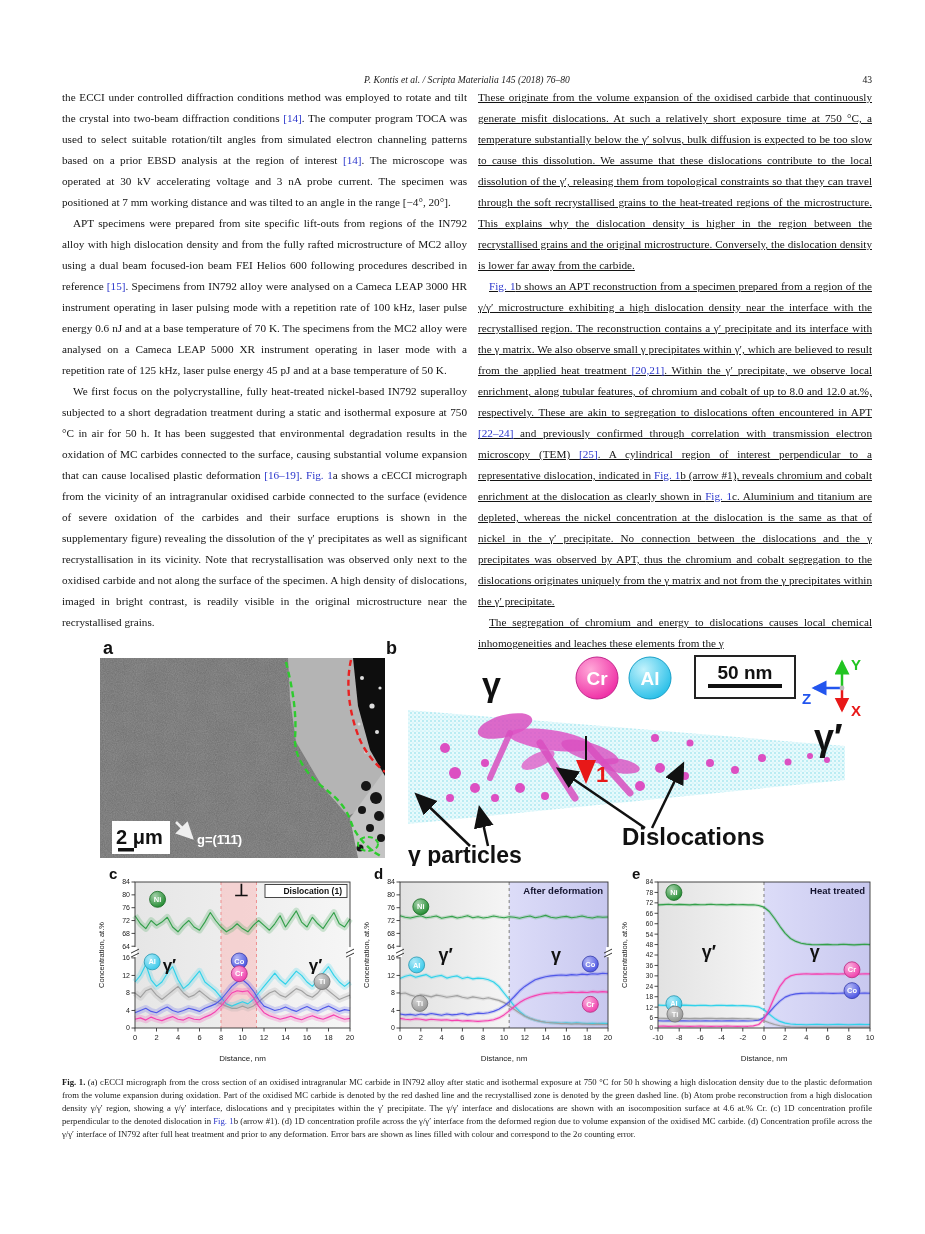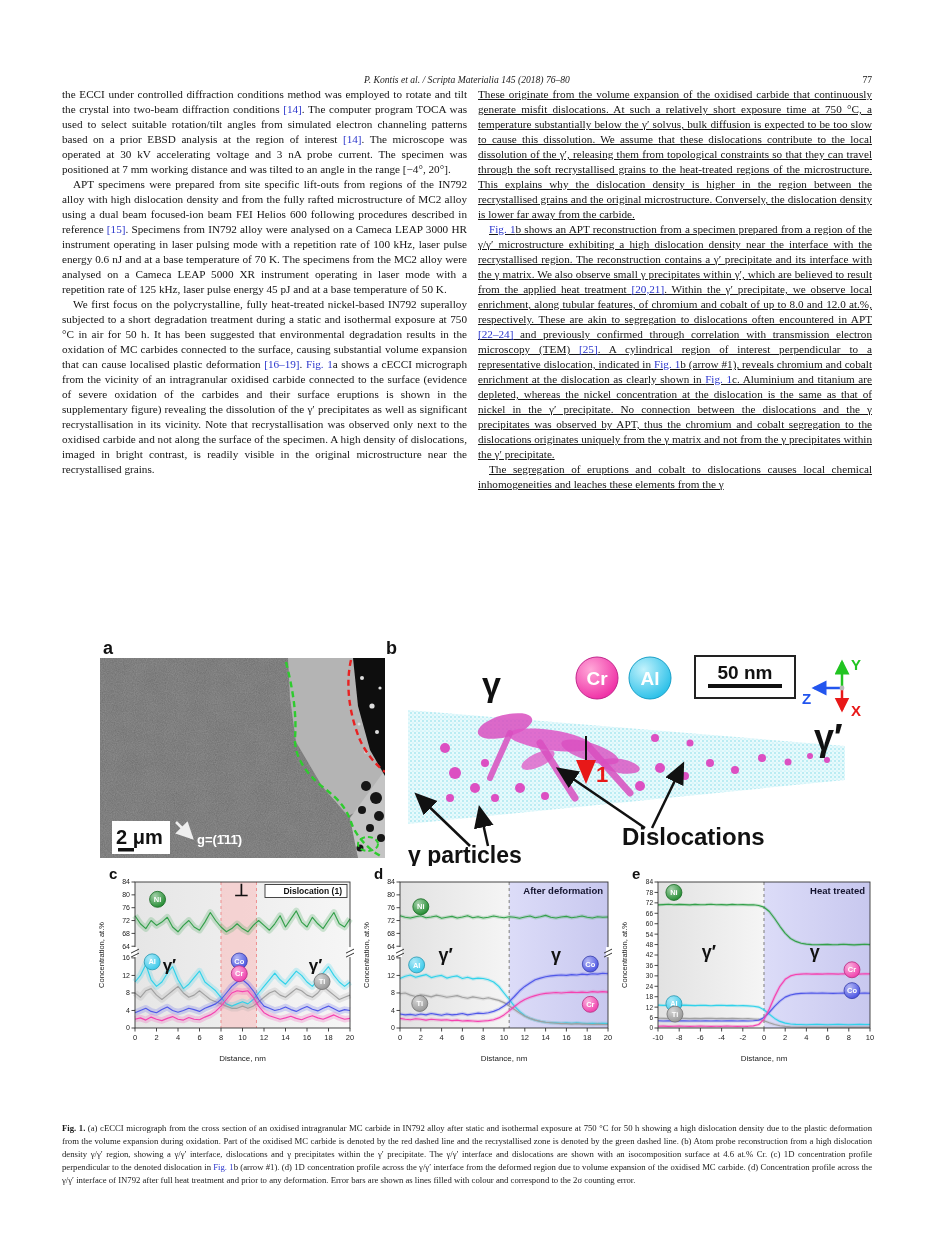--- a/index.html
+++ b/index.html
@@ -2,60 +2,60 @@
 <html><head>
 <meta charset="utf-8">
 <style>
   html,body{margin:0;padding:0;background:#ffffff;}
   .page{position:relative;width:925px;height:1234px;background:#fff;
         font-family:"Liberation Serif",serif;color:#141414;overflow:hidden;}
   .header{position:absolute;top:50px;left:62px;width:810px;display:flex;align-items:center;
           font-size:9.6px;margin-top:24px;}
   .header .cite{flex:1;text-align:center;font-style:italic;color:#222;}
   .header .pageno{width:40px;text-align:right;}
-  .col{position:absolute;top:87px;font-size:11.2px;line-height:15px;text-align:justify;}
+  .col{position:absolute;top:87px;font-size:11.2px;line-height:21px;text-align:justify;}
   .col-left{left:62px;width:405px;}
   .col-right{left:478px;width:394px;text-decoration:underline;}
   .para{margin:0;}
   .para.indent{text-indent:11px;}
   .lnk{color:#2b36cc;}
   .fig-label{position:absolute;font-family:"Liberation Sans",sans-serif;font-weight:bold;
              font-size:18px;color:#111;}
   #label-a{left:103px;top:638px;}
   #label-b{left:386px;top:638px;}
   #panel-a{position:absolute;left:100px;top:658px;}
   #panel-b{position:absolute;left:390px;top:648px;}
   .chart{position:absolute;top:866px;}
   #chart-c{left:95px;}
   #chart-d{left:360px;}
   #chart-e{left:618px;}
-  .caption{position:absolute;left:62px;top:1122px;width:810px;font-size:8.7px;
+  .caption{position:absolute;left:62px;top:1076px;width:810px;font-size:8.7px;
            line-height:12.9px;text-align:justify;color:#1a1a1a;}
   .caption b{font-weight:bold;}
 </style>
 </head>
 <body>
 
 <div class="page">
 
   <div class="header">
     <div style="width:40px"></div>
     <div class="cite">P. Kontis et al. / Scripta Materialia 145 (2018) 76–80</div>
-    <div class="pageno">77</div>
+    <div class="pageno">43</div>
   </div>
 
   <div class="col col-left" id="col-left">
       <div class="para">the ECCI under controlled diffraction conditions method was employed to rotate and tilt the crystal into two-beam diffraction conditions <span class="lnk">[14]</span>. The computer program TOCA was used to select suitable rotation/tilt angles from simulated electron channeling patterns based on a prior EBSD analysis at the region of interest <span class="lnk">[14]</span>. The microscope was operated at 30 kV accelerating voltage and 3 nA probe current. The specimen was positioned at 7 mm working distance and was tilted to an angle in the range [−4°, 20°].</div>
       <div class="para indent">APT specimens were prepared from site specific lift-outs from regions of the IN792 alloy with high dislocation density and from the fully rafted microstructure of MC2 alloy using a dual beam focused-ion beam FEI Helios 600 following procedures described in reference <span class="lnk">[15]</span>. Specimens from IN792 alloy were analysed on a Cameca LEAP 3000 HR instrument operating in laser pulsing mode with a repetition rate of 100 kHz, laser pulse energy 0.6 nJ and at a base temperature of 70 K. The specimens from the MC2 alloy were analysed on a Cameca LEAP 5000 XR instrument operating in laser mode with a repetition rate of 125 kHz, laser pulse energy 45 pJ and at a base temperature of 50 K.</div>
       <div class="para indent">We first focus on the polycrystalline, fully heat-treated nickel-based IN792 superalloy subjected to a short degradation treatment during a static and isothermal exposure at 750 °C in air for 50 h. It has been suggested that environmental degradation results in the oxidation of MC carbides connected to the surface, causing substantial volume expansion that can cause localised plastic deformation <span class="lnk">[16–19]</span>. <span class="lnk">Fig. 1</span>a shows a cECCI micrograph from the vicinity of an intragranular oxidised carbide connected to the surface (evidence of severe oxidation of the carbides and their surface eruptions is shown in the supplementary figure) revealing the dissolution of the γ′ precipitates as well as significant recrystallisation in its vicinity. Note that recrystallisation was observed only next to the oxidised carbide and not along the surface of the specimen. A high density of dislocations, imaged in bright contrast, is readily visible in the original microstructure near the recrystallised grains.</div>
     </div>
   <div class="col col-right" id="col-right">
       <div class="para">These originate from the volume expansion of the oxidised carbide that continuously generate misfit dislocations. At such a relatively short exposure time at 750 °C, a temperature substantially below the γ′ solvus, bulk diffusion is expected to be too slow to cause this dissolution. We assume that these dislocations contribute to the local dissolution of the γ′, releasing them from topological constraints so that they can travel through the soft recrystallised grains to the heat-treated regions of the microstructure. This explains why the dislocation density is higher in the region between the recrystallised grains and the original microstructure. Conversely, the dislocation density is lower far away from the carbide.</div>
       <div class="para indent"><span class="lnk">Fig. 1</span>b shows an APT reconstruction from a specimen prepared from a region of the γ/γ′ microstructure exhibiting a high dislocation density near the interface with the recrystallised region. The reconstruction contains a γ′ precipitate and its interface with the γ matrix. We also observe small γ precipitates within γ′, which are believed to result from the applied heat treatment <span class="lnk">[20,21]</span>. Within the γ′ precipitate, we observe local enrichment, along tubular features, of chromium and cobalt of up to 8.0 and 12.0 at.%, respectively. These are akin to segregation to dislocations often encountered in APT <span class="lnk">[22–24]</span> and previously confirmed through correlation with transmission electron microscopy (TEM) <span class="lnk">[25]</span>. A cylindrical region of interest perpendicular to a representative dislocation, indicated in <span class="lnk">Fig. 1</span>b (arrow #1), reveals chromium and cobalt enrichment at the dislocation as clearly shown in <span class="lnk">Fig. 1</span>c. Aluminium and titanium are depleted, whereas the nickel concentration at the dislocation is the same as that of nickel in the γ′ precipitate. No connection between the dislocations and the γ precipitates was observed by APT, thus the chromium and cobalt segregation to the dislocations originates uniquely from the γ matrix and not from the γ precipitates within the γ′ precipitate.</div>
-      <div class="para indent">The segregation of eruptions and cobalt to dislocations causes local chemical inhomogeneities and leaches these elements from the γ</div>
+      <div class="para indent">The segregation of chromium and energy to dislocations causes local chemical inhomogeneities and leaches these elements from the γ</div>
     </div>
 
   <div class="fig-label" id="label-a">a</div>
   <div class="fig-label" id="label-b">b</div>
 
   <div id="panel-a">
     <svg width="285" height="200" viewBox="0 0 285 200" font-family="Liberation Sans, sans-serif">
       <defs>
         <filter id="grainA" x="0" y="0" width="100%" height="100%">
           <feTurbulence type="fractalNoise" baseFrequency="0.9" numOctaves="2" stitchTiles="stitch"></feTurbulence>

